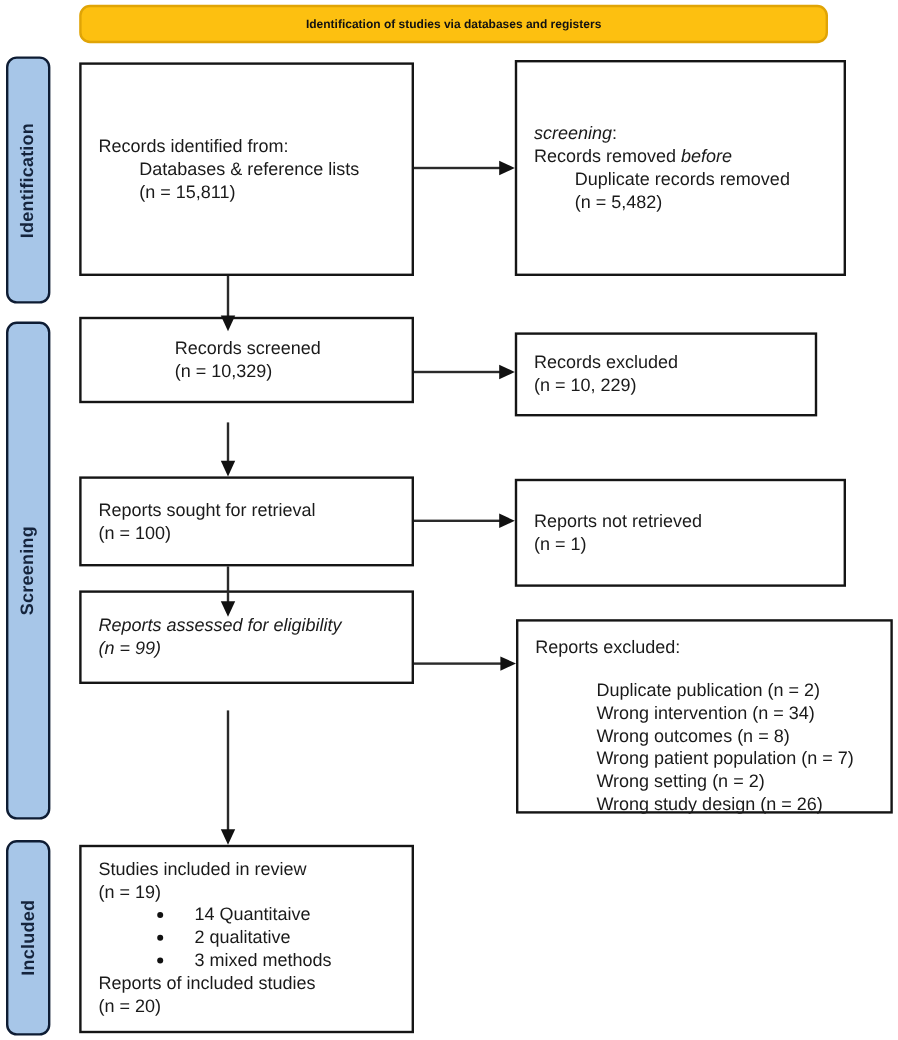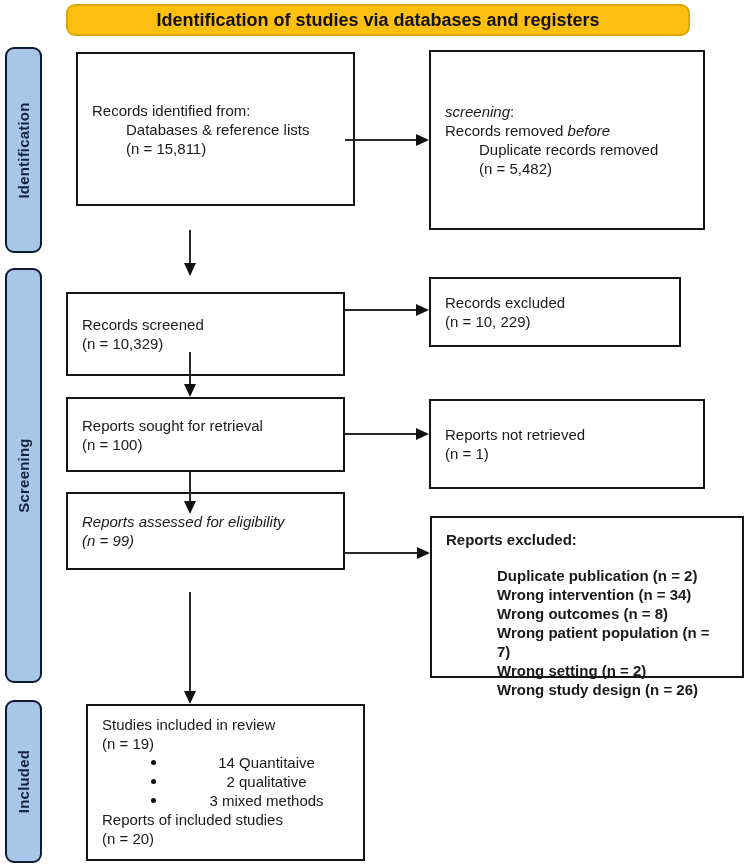--- a/index.html
+++ b/index.html
@@ -16,21 +16,21 @@
   
   .banner {
     position: absolute;
     left: 66px; top: 4px;
     width: 624px; height: 32px;
     background: #FDC010;
     border: 2px solid #E0A406;
     border-radius: 9px;
     box-sizing: border-box;
     display: flex; align-items: center; justify-content: center;
-    font-weight: bold; font-size: 18px; color: #111;
+    font-weight: bold; font-size: 10px; color: #111;
   }
 
   
   .stage {
     position: absolute;
     left: 5px; width: 37px;
     background: #A7C6E8;
     border: 2px solid #0e1c33;
     border-radius: 9px;
     box-sizing: border-box;
@@ -53,35 +53,35 @@
     background: #ffffff;
     border: 2px solid #151515;
     box-sizing: border-box;
     font-size: 15px; line-height: 19px;
     color: #1a1a1a;
   }
   .vcenter { display: flex; flex-direction: column; justify-content: center; }
   .fbox .pad { padding: 0 12px 0 14px; }
   .indent { padding-left: 34px; }
 
-  .b-records-identified { left: 76px;  top: 52px;  width: 279px; height: 154px; }
+  .b-records-identified { left: 66px;  top: 52px;  width: 279px; height: 178px; }
   .b-records-removed    { left: 429px; top: 50px;  width: 276px; height: 180px; }
-  .b-records-screened   { left: 66px;  top: 292px; width: 279px; height: 84px; }
+  .b-records-screened   { left: 66px;  top: 264px; width: 279px; height: 72px; align-items: center; }
   .b-records-excluded   { left: 429px; top: 277px; width: 252px; height: 70px; }
   .b-reports-sought     { left: 66px;  top: 397px; width: 279px; height: 75px; }
   .b-reports-notret     { left: 429px; top: 399px; width: 276px; height: 90px; }
   .b-reports-assessed   { left: 66px;  top: 492px; width: 279px; height: 78px; font-style: italic; }
-  .b-reports-exclreason { left: 430px; top: 516px; width: 314px; height: 162px; padding-top: 12px; font-weight: bold; }
-  .b-studies-included   { left: 66px;  top: 704px; width: 279px; height: 157px; padding-top: 9px; margin-left: 20px; }
+  .b-reports-exclreason { left: 430px; top: 516px; width: 314px; height: 162px; padding-top: 12px; }
+  .b-studies-included   { left: 66px;  top: 704px; width: 279px; height: 157px; padding-top: 9px; }
 
   ul.plainlist { list-style: none; margin: 17px; padding: 0; }
   ul.plainlist li { padding-left: 34px; }
 
   ul.bulletlist { list-style: none; margin: 0; padding: 0; }
-  ul.bulletlist li { position: relative; padding-left: 80px; text-align: center; }
+  ul.bulletlist li { position: relative; padding-left: 80px; }
   ul.bulletlist li::before {
     content: "";
     position: absolute;
     left: 49px; top: 7px;
     width: 5px; height: 5px;
     border-radius: 50%;
     background: #111;
   }
 
   

